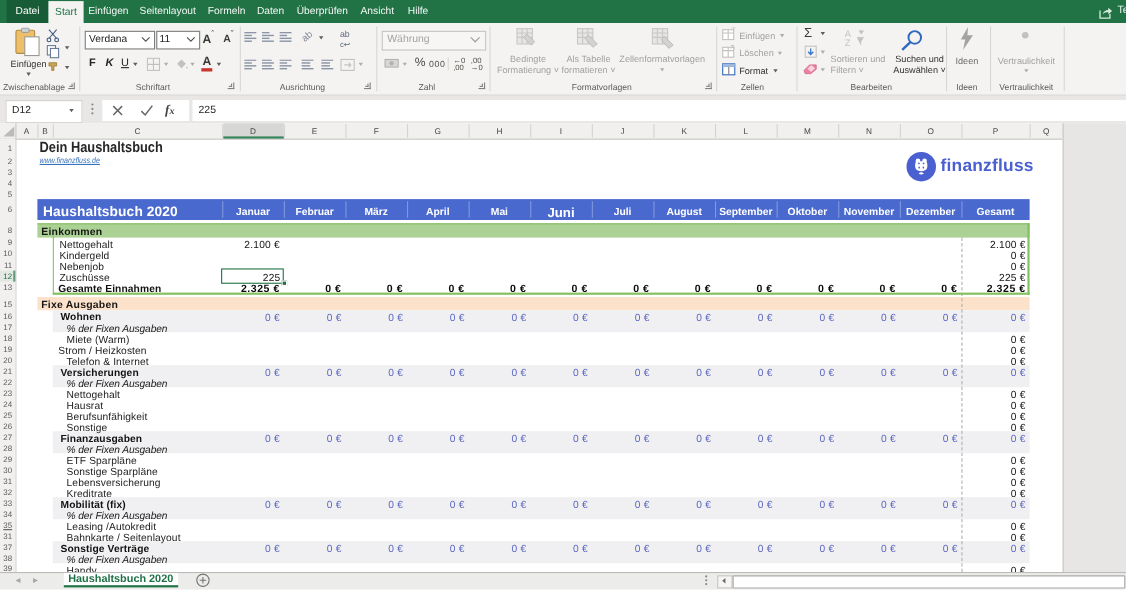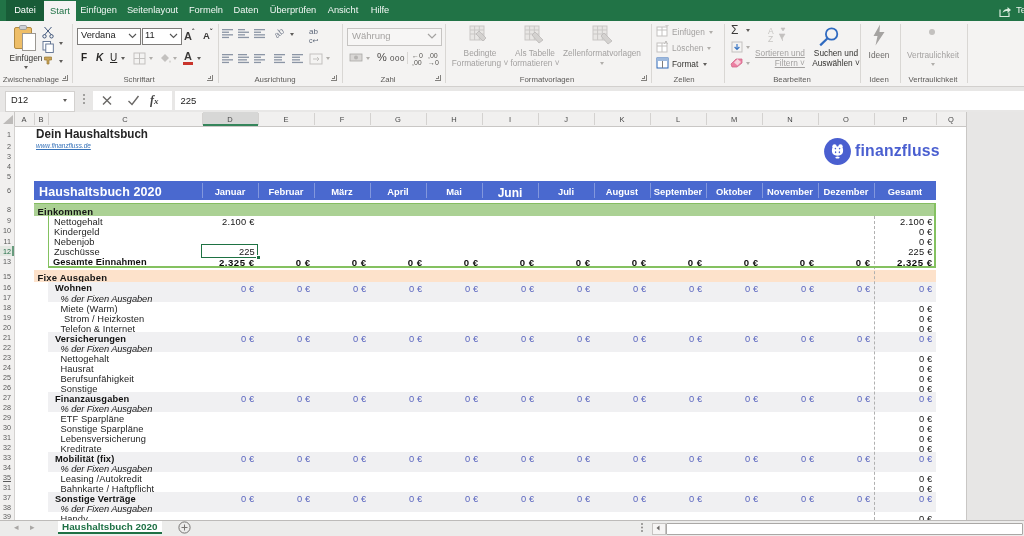--- a/index.html
+++ b/index.html
@@ -250,21 +250,21 @@
 <svg class="a" style="left:730px;top:57px;" width="14" height="11" viewBox="0 0 14 11">
 <path d="M1 7 L6 2 L12 2 L12 6 L7 10 L2 10 Z" fill="#ec7fa2" stroke="#d06a8c" stroke-width="0.8"></path>
 <path d="M7.5 2 L11 5 L7.5 8.5 L4 5.5 Z" fill="#f7d3de" stroke="none"></path>
     </svg>
 <div class="carG" style="left:746px;top:62px;"></div>
 <svg class="a" style="left:768px;top:25px;" width="18" height="17" viewBox="0 0 18 17">
 <text x="0" y="8.5" font-size="8.5" fill="#c6c4c2" font-family="Liberation Sans">A</text>
 <text x="0" y="17" font-size="8.5" fill="#c6c4c2" font-family="Liberation Sans">Z</text>
 <path d="M13 3 L17 3 L15 6 Z M11 9 L17 9 L14.5 13 L14.5 16" fill="#c3c1bf" stroke="#c3c1bf" stroke-width="0.6"></path>
     </svg>
-<div class="gr" style="left:780px;top:48px;transform:translateX(-50%);text-align:right;text-decoration:underline;">Sortieren und<br>Filtern ˅</div>
+<div class="gr" style="left:780px;top:48px;transform:translateX(-50%);text-align:left;">Sortieren und<br>Filtern ˅</div>
 <svg class="a" style="left:818px;top:25px;" width="23" height="23" viewBox="0 0 23 23">
 <circle cx="13.6" cy="9" r="5.7" fill="none" stroke="#2f6ac0" stroke-width="1.8"></circle>
 <line x1="9.6" y1="13.2" x2="2.2" y2="20.4" stroke="#2f6ac0" stroke-width="2.2"></line>
     </svg>
 <div class="gb" style="left:836px;top:48px;transform:translateX(-50%);text-align:center;">Suchen und<br>Auswählen ˅</div>
 <svg class="a" style="left:870px;top:24px;" width="18" height="22" viewBox="0 0 18 22">
 <path d="M10 0.5 L3.5 12 L7.5 12 L5.5 21.5 L14.5 8 L9.5 8 Z" fill="#a5a3a1"></path>
     </svg>
 <div class="a" style="left:879px;top:50px;transform:translateX(-50%);font-size:8.3px;color:#6d6b69;">Ideen</div>
 <div class="a" style="left:929px;top:29px;width:6px;height:6px;border-radius:50%;background:#c3c1bf;"></div>
@@ -445,38 +445,38 @@
 <div class="a" style="left:48px;top:392px;width:888px;height:20px;background:#f0f0f2;"></div>
 <div class="a" style="left:48px;top:452px;width:888px;height:20px;background:#f0f0f2;"></div>
 <div class="a" style="left:48px;top:492px;width:888px;height:20px;background:#f0f0f2;"></div>
 <div class="a" style="left:873.5px;top:215.5px;width:0;height:304px;border-left:1px dashed #b0b0b0;"></div>
 <div class="a" style="left:47.5px;top:215.3px;width:1.8px;height:52.3px;background:#84c160;"></div>
 <div class="a" style="left:934.3px;top:203px;width:1.8px;height:64.6px;background:#84c160;"></div>
 <div class="a" style="left:47.5px;top:265.9px;width:888.6px;height:1.7px;background:#84c160;"></div>
 <div class="lblB" style="left:55px;top:283.40000000000003px;">Wohnen</div>
 <div class="lblI" style="left:60.5px;top:293.6px;">% der Fixen Ausgaben</div>
 <div class="lbl" style="left:60.5px;top:303.6px;">Miete (Warm)</div>
-<div class="lbl" style="left:64px;top:313.6px;">Strom / Heizkosten</div>
+<div class="lbl" style="left:53px;top:313.6px;">Strom / Heizkosten</div>
 <div class="lbl" style="left:60.5px;top:323.6px;">Telefon &amp; Internet</div>
 <div class="lblB" style="left:55px;top:333.6px;">Versicherungen</div>
 <div class="lblI" style="left:60.5px;top:343.6px;">% der Fixen Ausgaben</div>
 <div class="lbl" style="left:60.5px;top:353.6px;">Nettogehalt</div>
 <div class="lbl" style="left:60.5px;top:363.6px;">Hausrat</div>
 <div class="lbl" style="left:60.5px;top:373.6px;">Berufsunfähigkeit</div>
 <div class="lbl" style="left:60.5px;top:383.6px;">Sonstige</div>
 <div class="lblB" style="left:55px;top:393.6px;">Finanzausgaben</div>
 <div class="lblI" style="left:60.5px;top:403.6px;">% der Fixen Ausgaben</div>
 <div class="lbl" style="left:60.5px;top:413.6px;">ETF Sparpläne</div>
 <div class="lbl" style="left:60.5px;top:423.6px;">Sonstige Sparpläne</div>
 <div class="lbl" style="left:60.5px;top:433.6px;">Lebensversicherung</div>
 <div class="lbl" style="left:60.5px;top:443.6px;">Kreditrate</div>
 <div class="lblB" style="left:55px;top:453.6px;">Mobilität (fix)</div>
 <div class="lblI" style="left:60.5px;top:463.6px;">% der Fixen Ausgaben</div>
 <div class="lbl" style="left:60.5px;top:473.6px;">Leasing /Autokredit</div>
-<div class="lbl" style="left:60.5px;top:483.6px;">Bahnkarte / Haftpflicht</div>
+<div class="lbl" style="left:60.5px;top:483.6px;">Bahnkarte / Seitenlayout</div>
 <div class="lblB" style="left:55px;top:493.6px;">Sonstige Verträge</div>
 <div class="lblI" style="left:60.5px;top:503.6px;">% der Fixen Ausgaben</div>
 <div class="lbl" style="left:60.5px;top:513.6px;">Handy</div>
 <div class="valU" style="right:769.5px;top:283.6px;">0 €</div>
 <div class="valU" style="right:713.5px;top:283.6px;">0 €</div>
 <div class="valU" style="right:657.5px;top:283.6px;">0 €</div>
 <div class="valU" style="right:601.5px;top:283.6px;">0 €</div>
 <div class="valU" style="right:545.5px;top:283.6px;">0 €</div>
 <div class="valU" style="right:489.5px;top:283.6px;">0 €</div>
 <div class="valU" style="right:433.5px;top:283.6px;">0 €</div>

